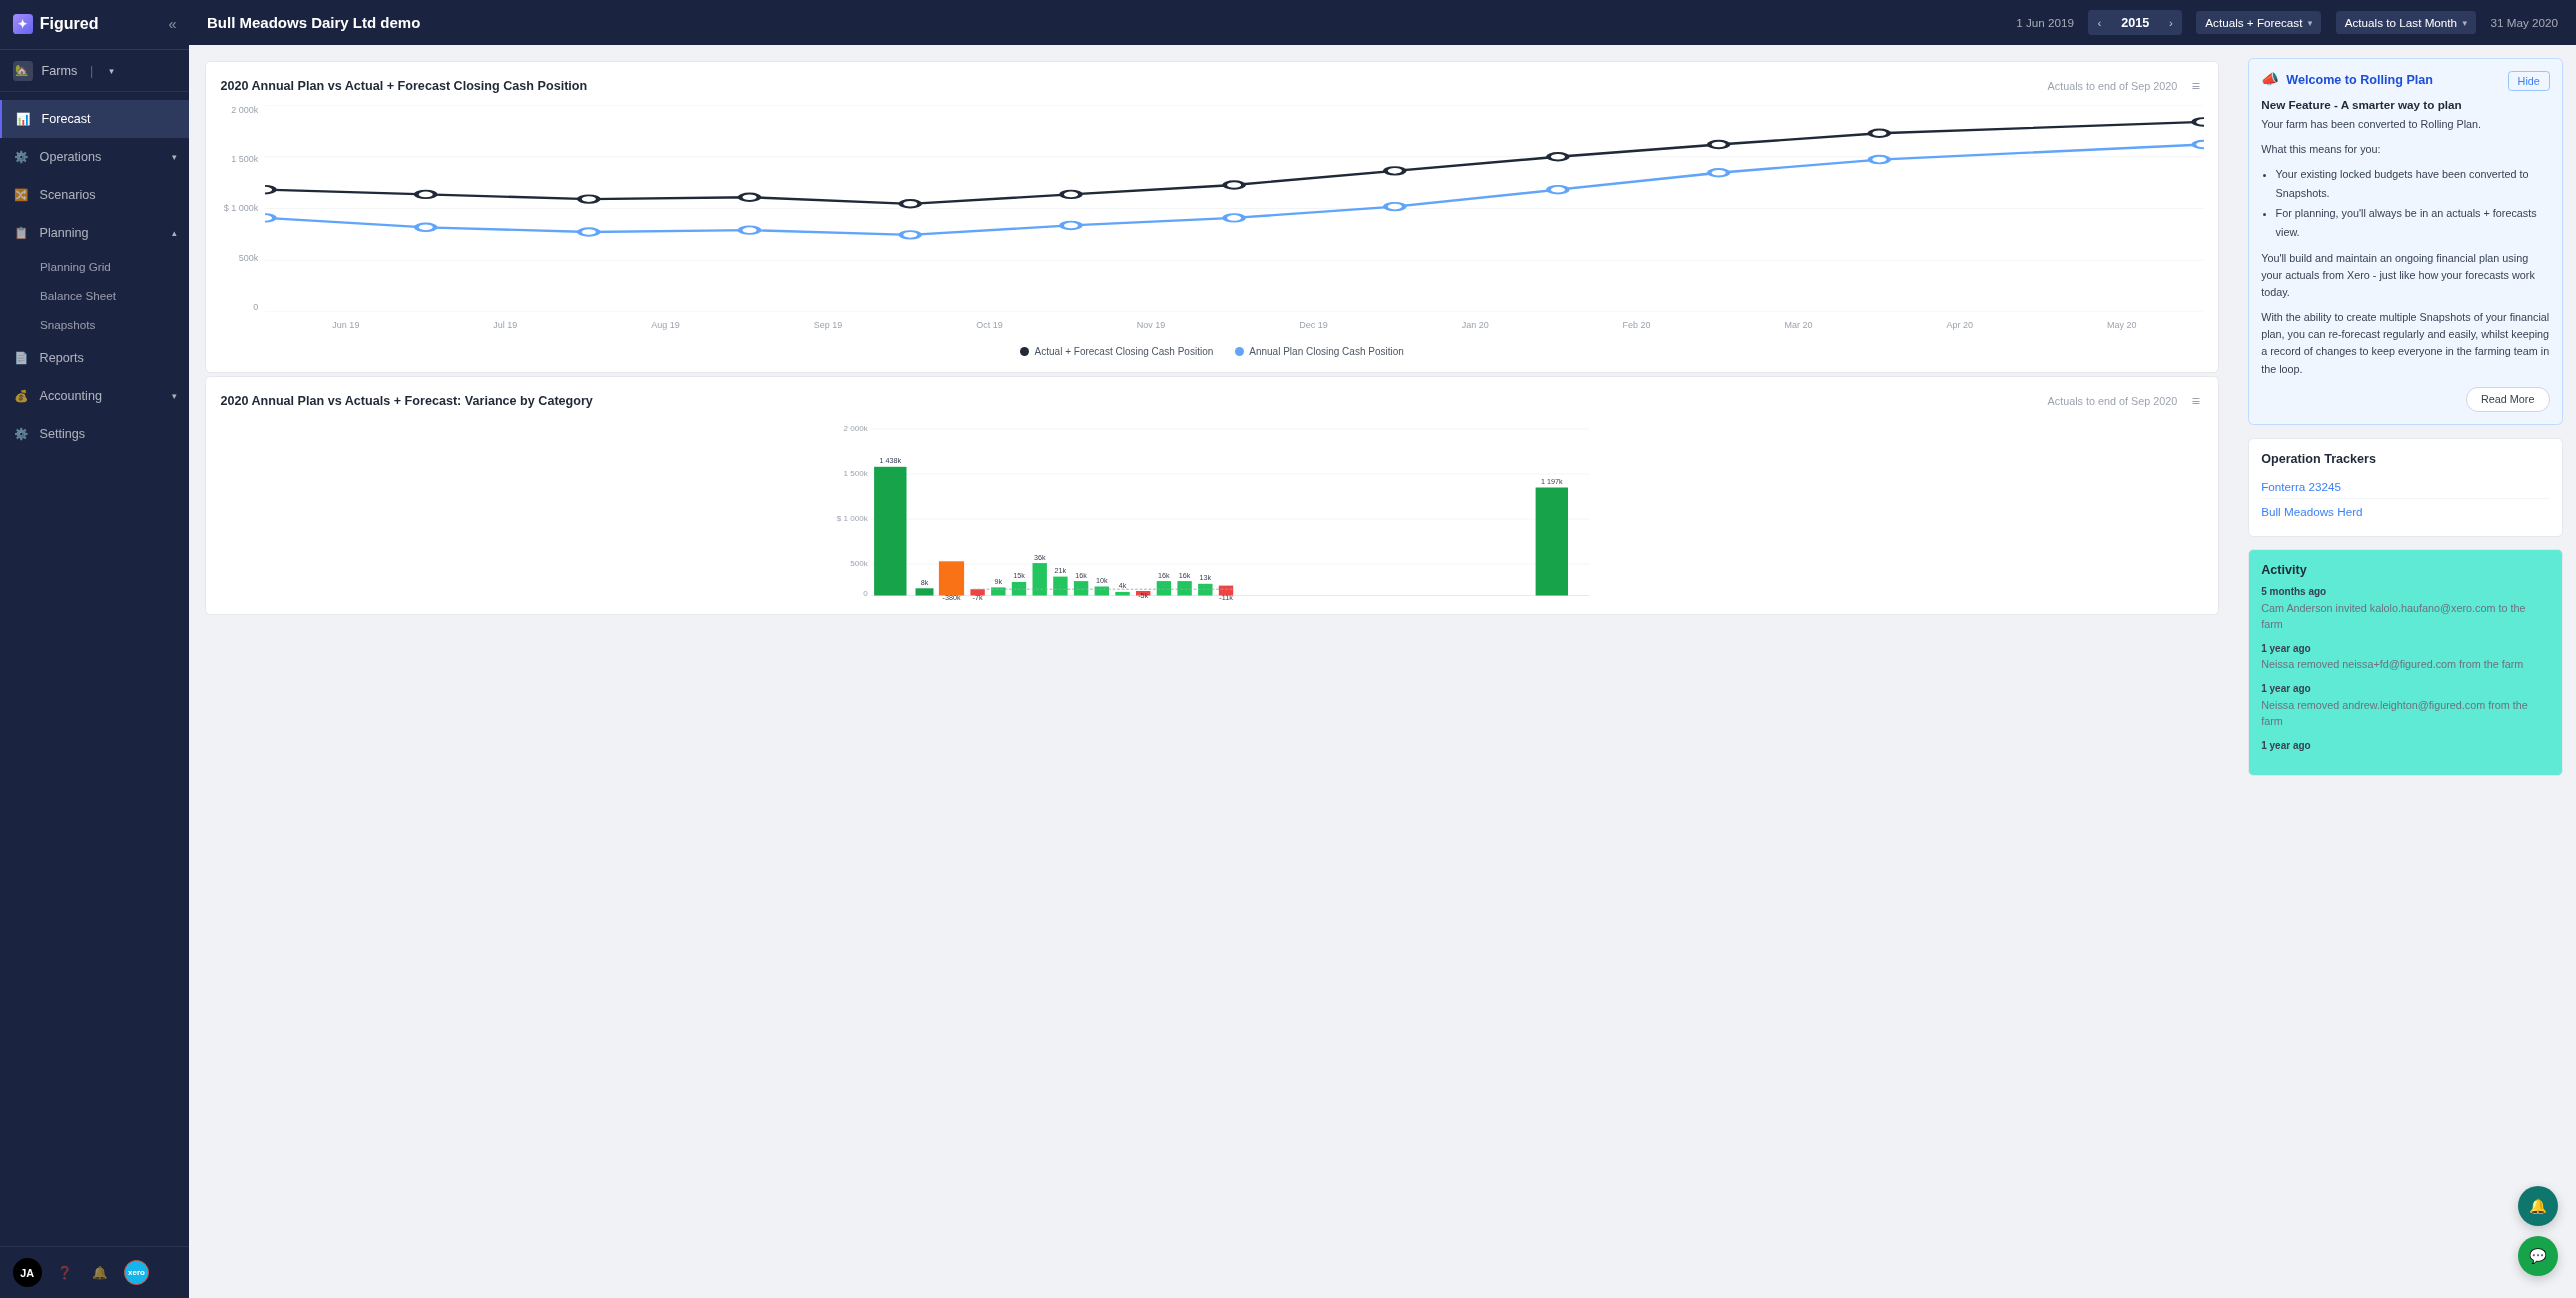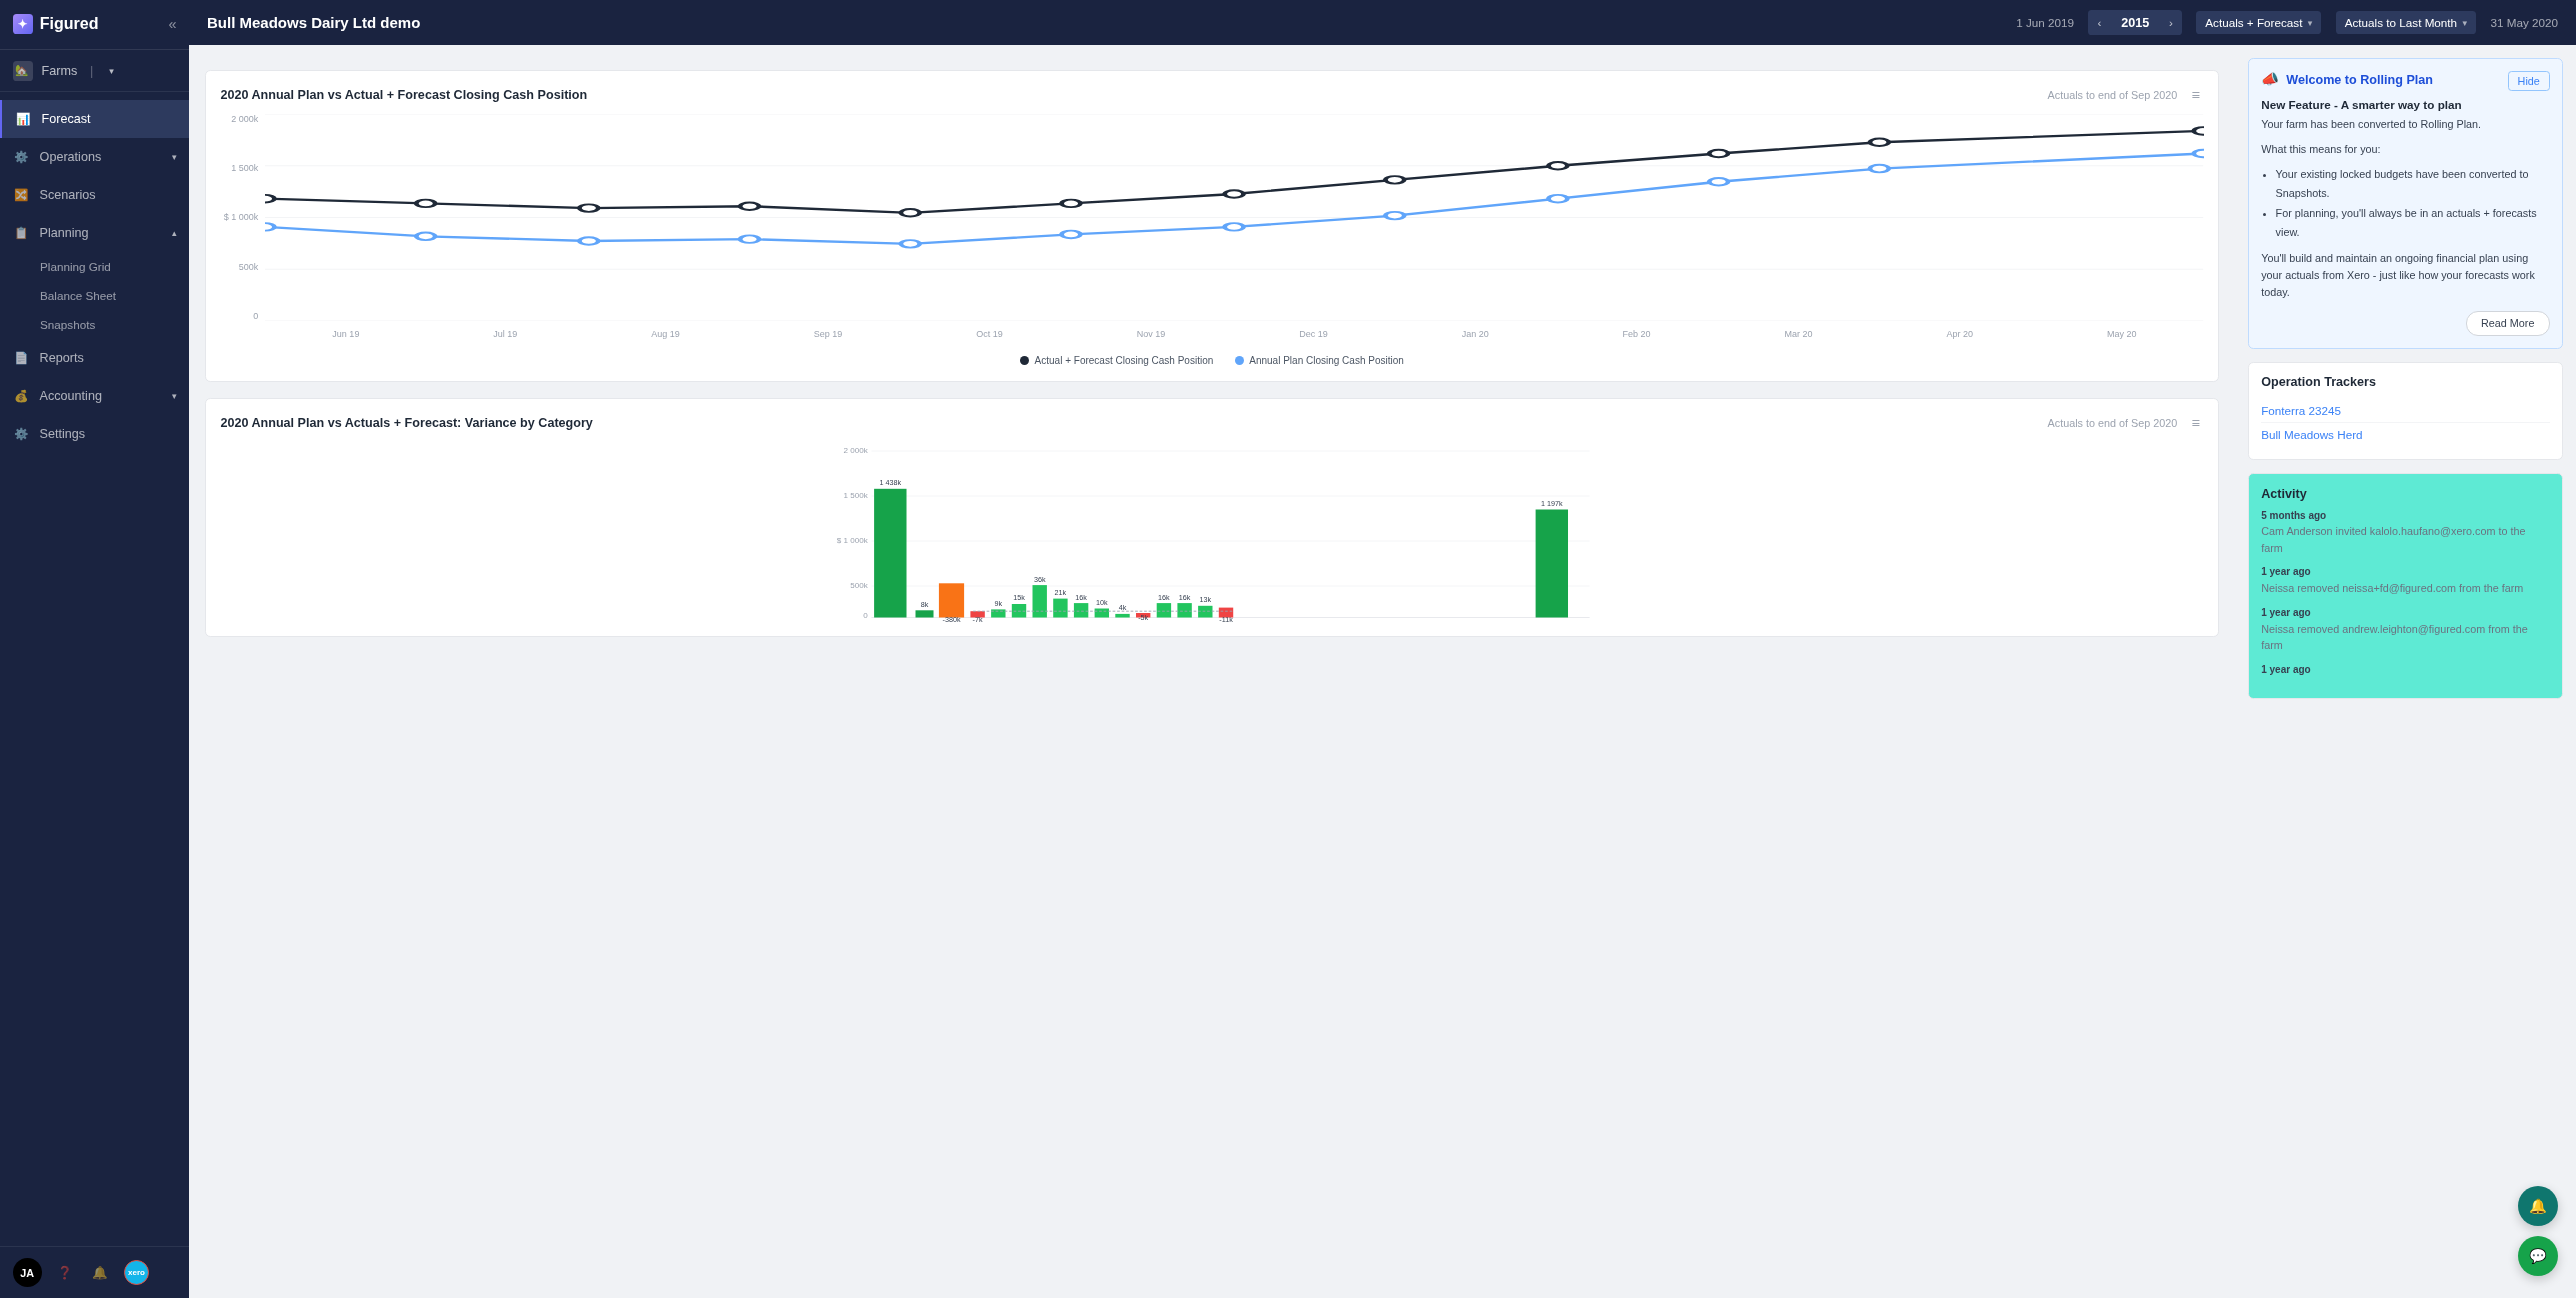--- a/index.html
+++ b/index.html
@@ -168,22 +168,21 @@
       overflow: hidden;
       gap: 0;
     }
 
     .main-panel {
       flex: 1;
       overflow-y: auto;
       padding: 16px;
       display: flex;
       flex-direction: column;
-      gap: 16px;
-      margin-top: 9px;
+      gap: 3px;
     }
 
     .right-panel {
       width: 341px;
       min-width: 341px;
       overflow-y: auto;
       padding: 12.6px;
       display: flex;
       flex-direction: column;
       gap: 12.6px;
@@ -660,20 +659,21 @@
           <button class="hide-btn">Hide</button>
         </div>
         <div class="welcome-feature-title">New Feature - A smarter way to plan</div>
         <div class="welcome-text">Your farm has been converted to Rolling Plan.</div>
         <div class="welcome-text">What this means for you:</div>
         <ul class="welcome-list">
           <li>Your existing locked budgets have been converted to Snapshots.</li>
           <li>For planning, you'll always be in an actuals + forecasts view.</li>
         </ul>
         <div class="welcome-text">You'll build and maintain an ongoing financial plan using your actuals from Xero - just like how your forecasts work today.</div>
+        <div class="welcome-text">With the ability to create multiple Snapshots of your financial plan, you can re-forecast regularly and easily, whilst keeping a record of changes to keep everyone in the farming team in the loop.</div>
         <button class="read-more-btn">Read More</button>
       </div>
 
       <div class="trackers-card">
         <div class="trackers-title">Operation Trackers</div>
         <a class="tracker-link">Fonterra 23245</a>
         <a class="tracker-link">Bull Meadows Herd</a>
       </div>
 
       <div class="activity-card">

